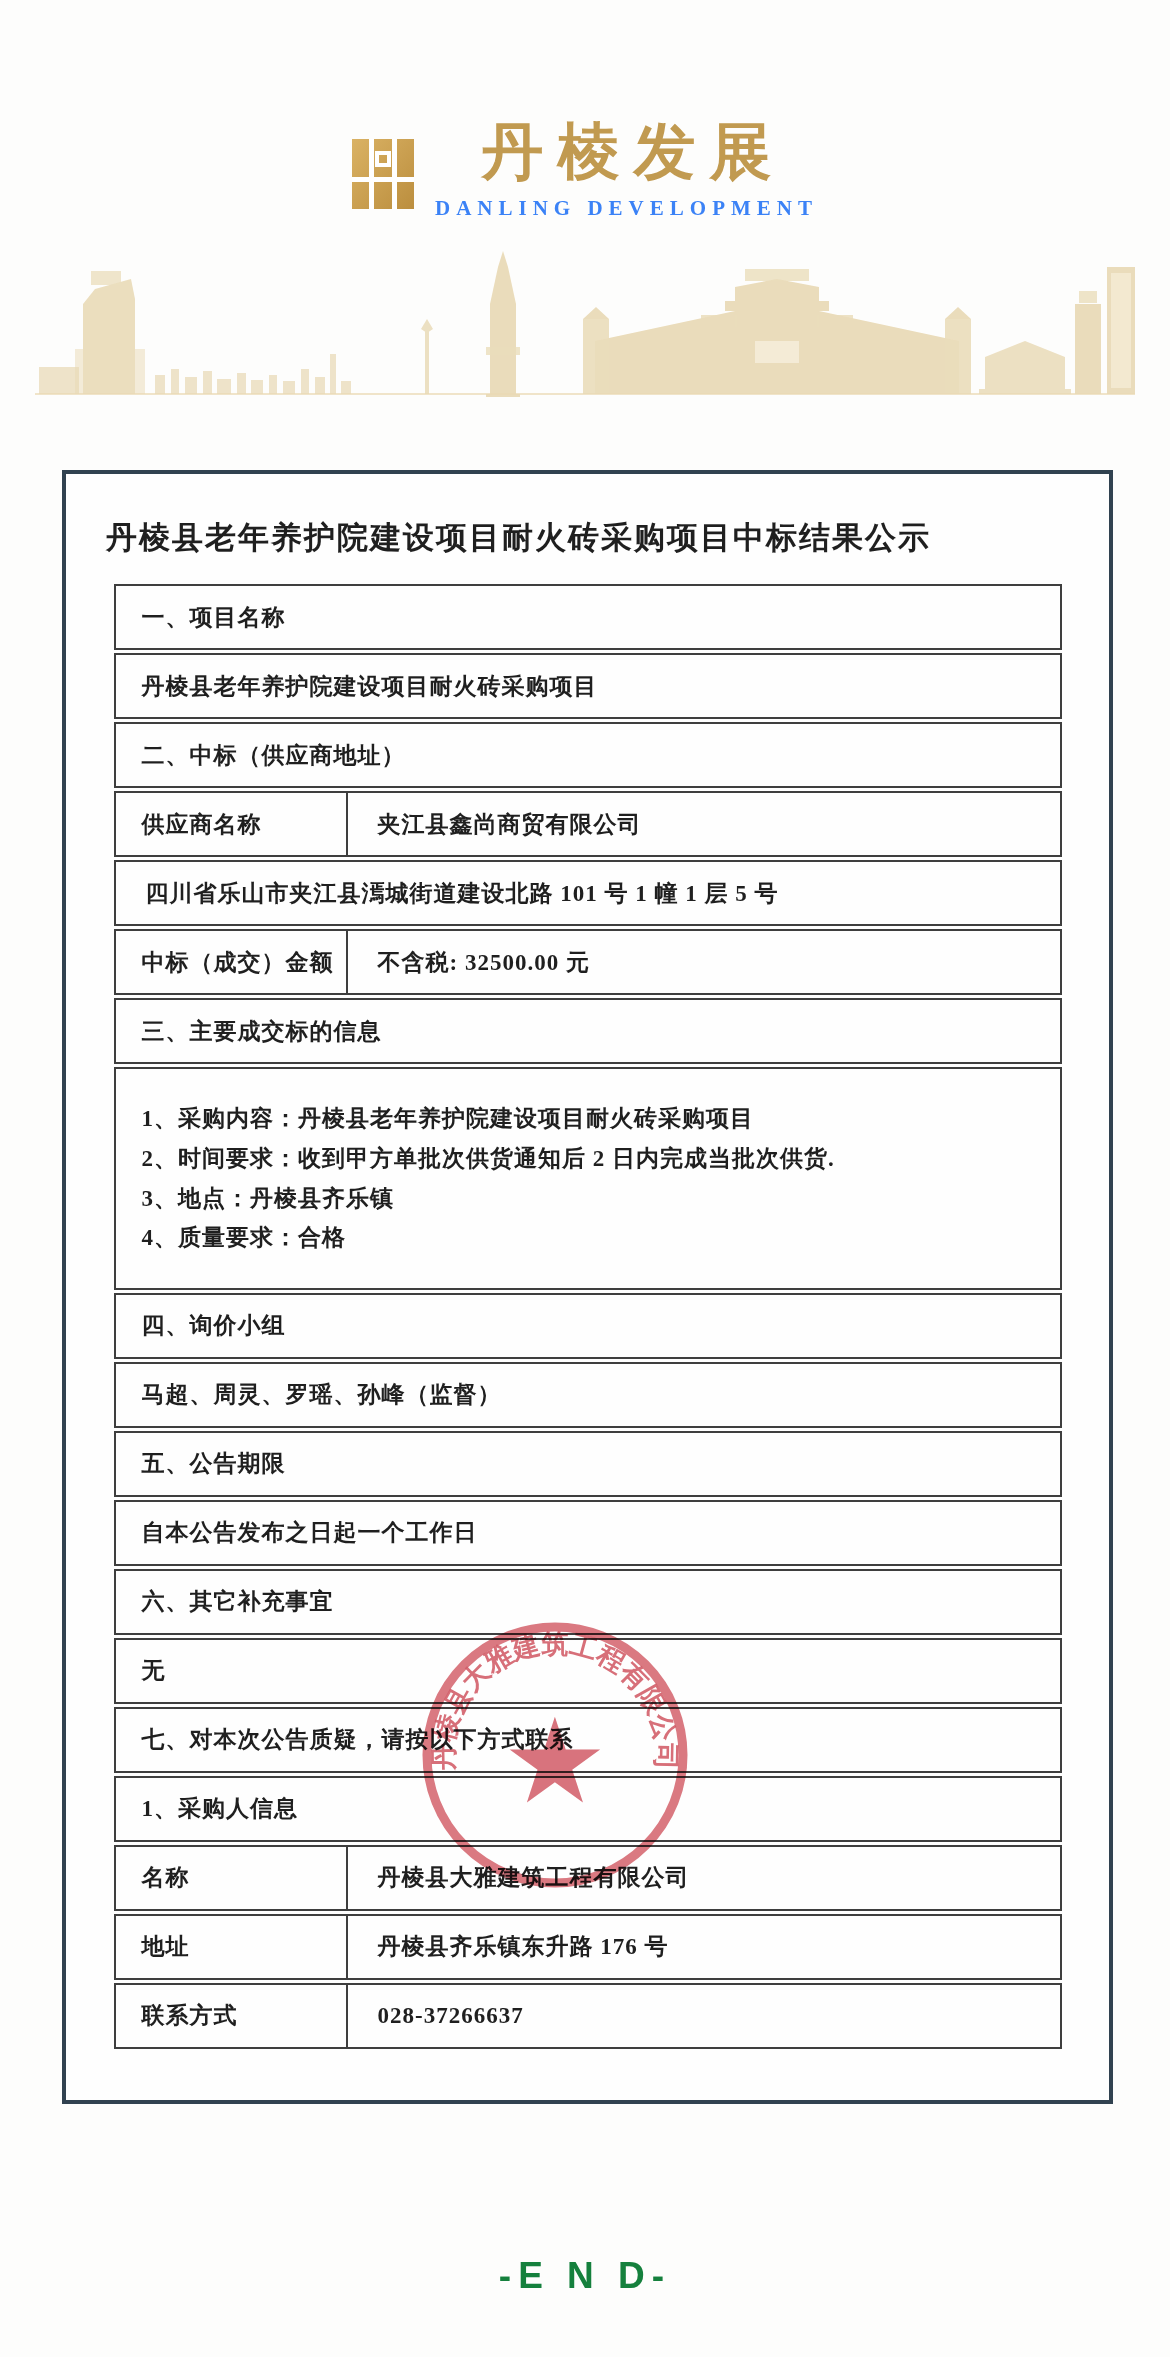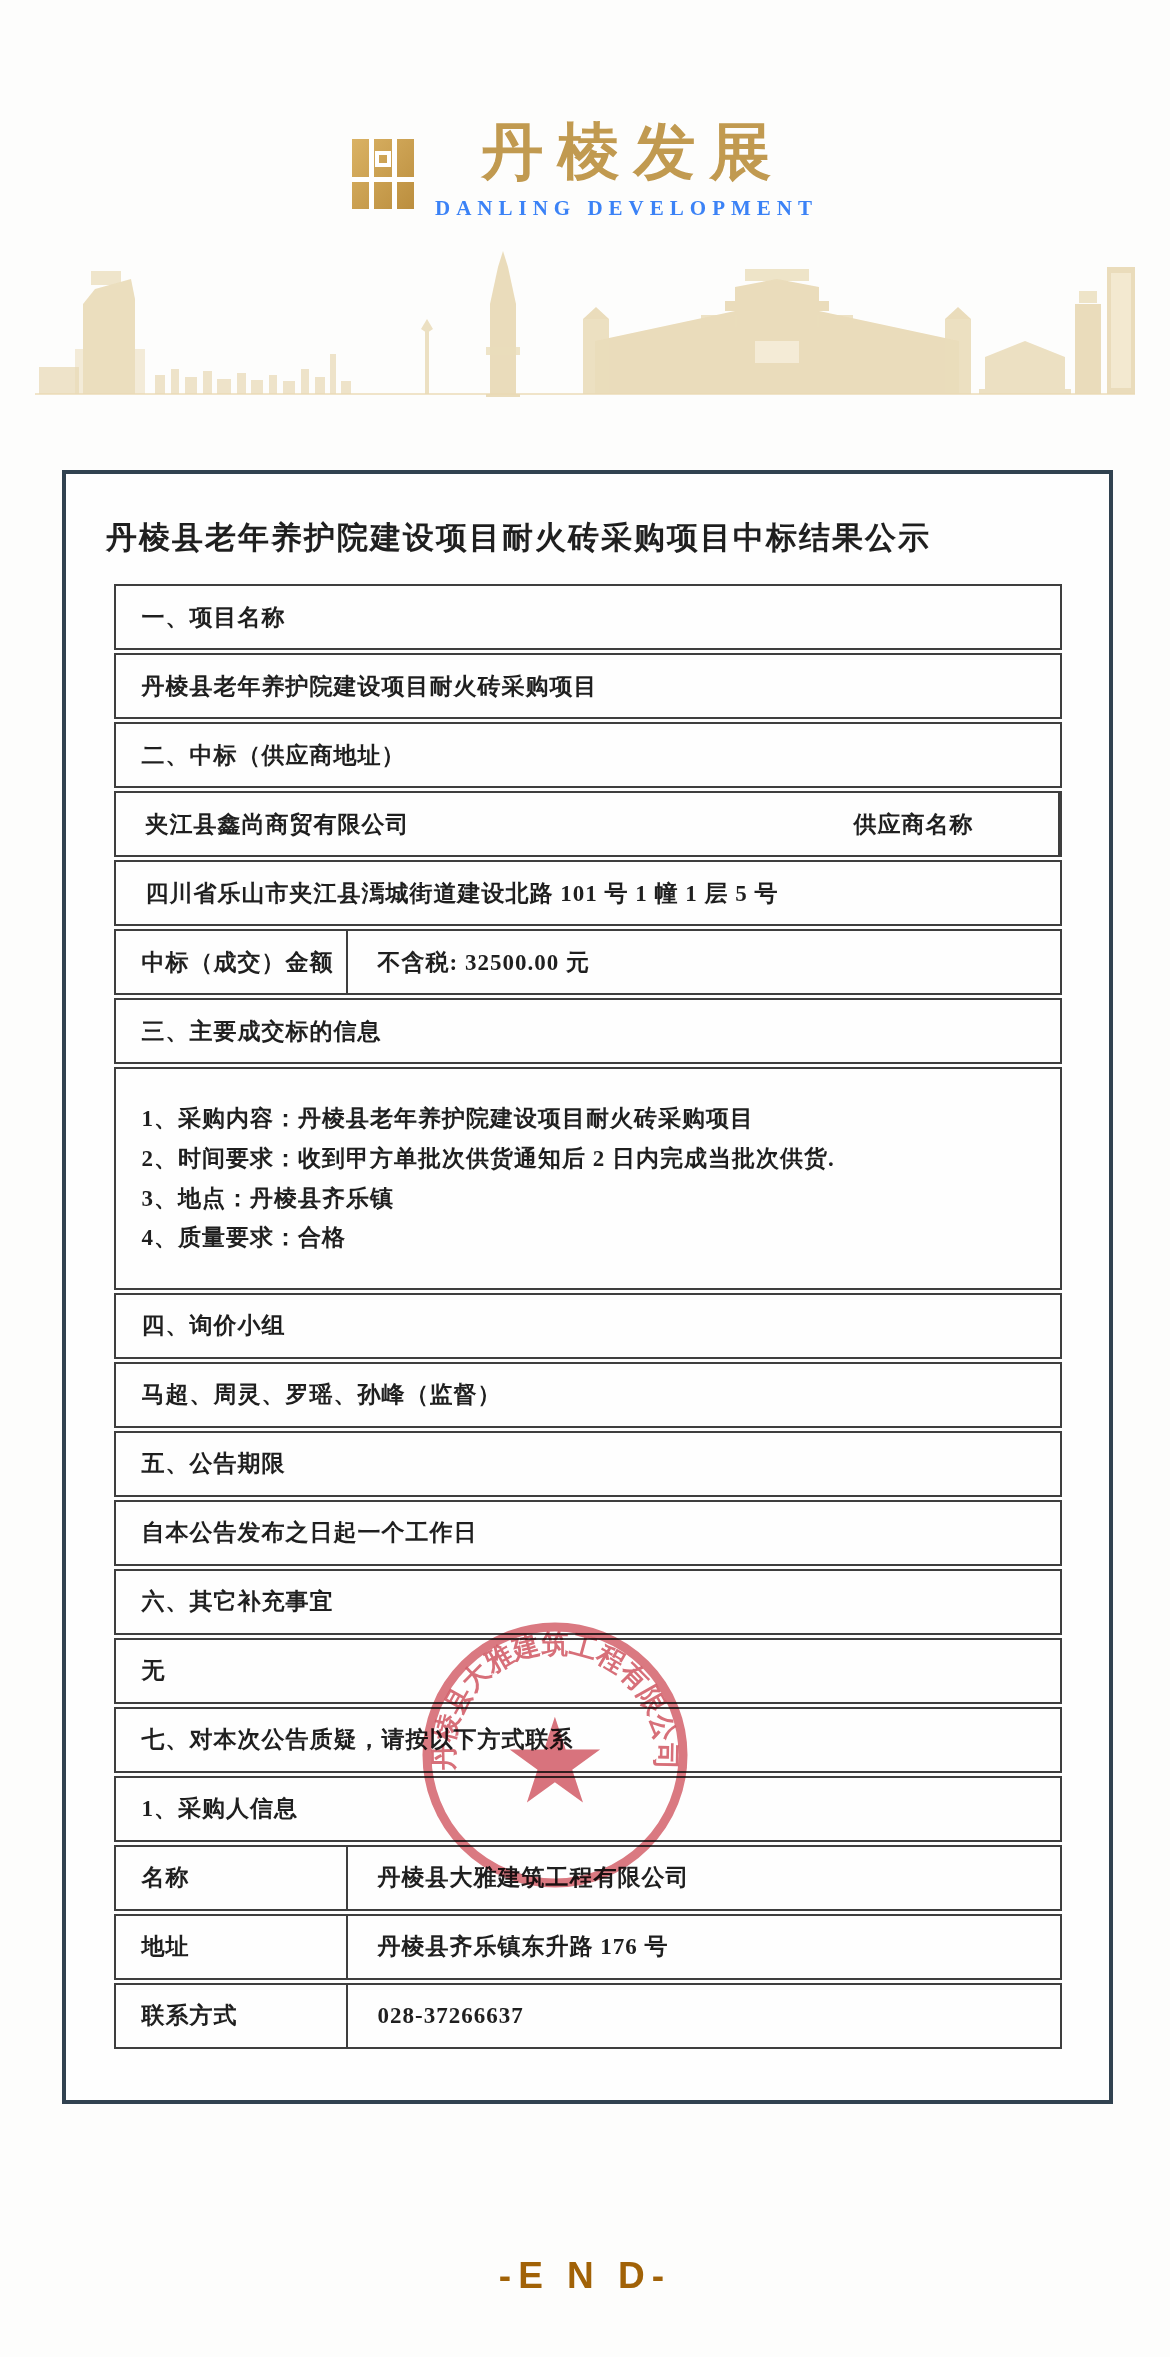--- a/index.html
+++ b/index.html
@@ -42,21 +42,21 @@
   .row.multiline .line{font-size:23px;font-weight:700;letter-spacing:1px;line-height:1.55;padding:2px 26px;}
   
   .stamp{
     position:absolute;left:344px;top:1136px;width:290px;height:290px;
     mix-blend-mode:multiply;opacity:.88;pointer-events:none;
   }
   
   .end-text{
     position:absolute;left:0;top:2255px;width:100%;text-align:center;
     font-family:"Liberation Sans","DejaVu Sans",sans-serif;
-    font-size:37px;font-weight:700;letter-spacing:7px;color:#a16207;
+    font-size:37px;font-weight:700;letter-spacing:7px;color:#15803d;
   }
 </style>
 </head>
 <body>
 
 <div class="brand-row">
   <svg class="brand-icon" viewBox="0 0 62 70" xmlns="http://www.w3.org/2000/svg">
     <defs>
       <linearGradient id="goldg" x1="0" y1="0" x2="1" y2="1">
         <stop offset="0" stop-color="#dab264"></stop>
@@ -150,22 +150,22 @@
       <div class="row section">
         <div class="cell single">一、项目名称</div>
       </div>
       <div class="row content">
         <div class="cell single">丹棱县老年养护院建设项目耐火砖采购项目</div>
       </div>
       <div class="row section">
         <div class="cell single">二、中标（供应商地址）</div>
       </div>
       <div class="row kv">
+        <div class="cell label">供应商名称</div>
         <div class="cell value">夹江县鑫尚商贸有限公司</div>
-        <div class="cell label">供应商名称</div>
       </div>
       <div class="row kv">
         <div class="cell value">四川省乐山市夹江县漹城街道建设北路 101 号 1 幢 1 层 5 号</div>
       </div>
       <div class="row kv">
         <div class="cell label">中标（成交）金额</div>
         <div class="cell value">不含税: 32500.00 元</div>
       </div>
       <div class="row section">
         <div class="cell single">三、主要成交标的信息</div>

